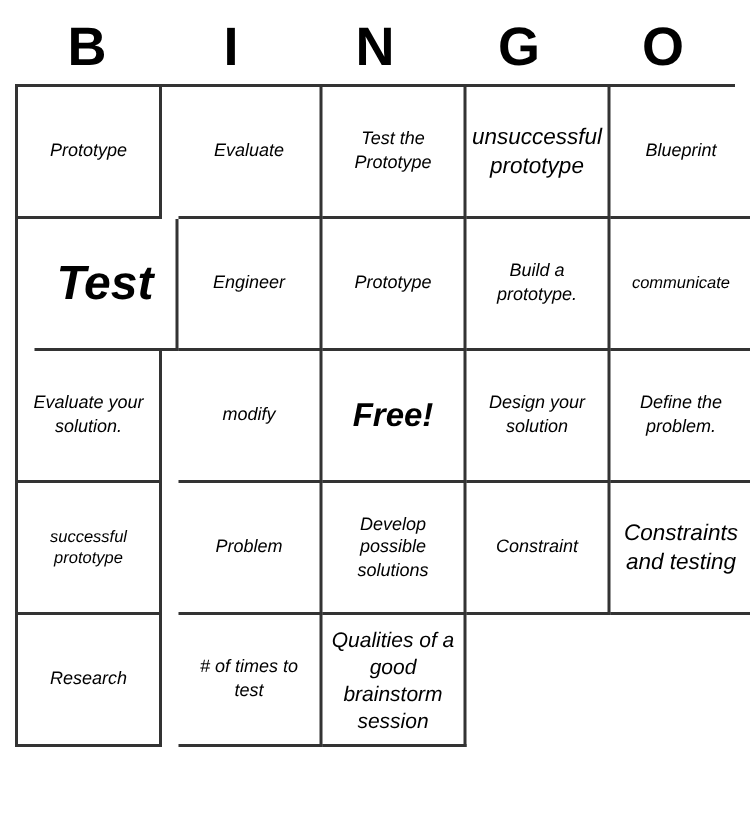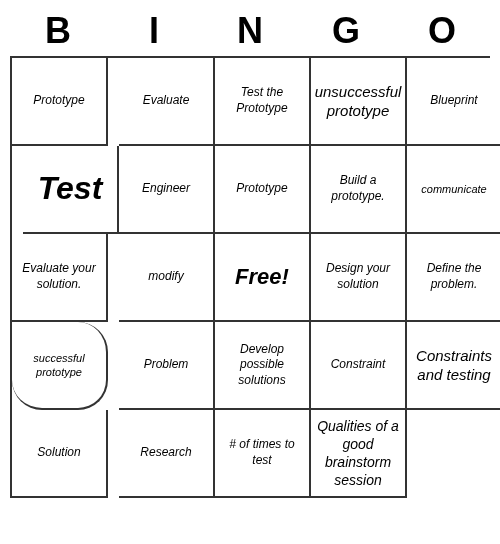--- a/index.html
+++ b/index.html
@@ -82,23 +82,22 @@
       <div class="bingo-cell large-text" style="font-size: 32px; font-weight: bold; margin-left: 11px;">Test</div>
       <div class="bingo-cell">Engineer</div>
       <div class="bingo-cell">Prototype</div>
       <div class="bingo-cell">Build a prototype.</div>
       <div class="bingo-cell" style="font-size: 11px;">communicate</div>
       <div class="bingo-cell">Evaluate your solution.</div>
       <div class="bingo-cell">modify</div>
       <div class="bingo-cell free">Free!</div>
       <div class="bingo-cell">Design your solution</div>
       <div class="bingo-cell">Define the problem.</div>
-      <div class="bingo-cell" style="font-size: 11px; border-radius: 30px;">successful prototype</div>
+      <div class="bingo-cell" style="font-size: 11px;">successful prototype</div>
       <div class="bingo-cell">Problem</div>
       <div class="bingo-cell">Develop possible solutions</div>
       <div class="bingo-cell">Constraint</div>
       <div class="bingo-cell" style="font-size: 15px;">Constraints and testing</div>
-      <div class="bingo-cell">Solution</div>
       <div class="bingo-cell">Research</div>
       <div class="bingo-cell"># of times to test</div>
       <div class="bingo-cell" style="font-size: 14px;">Qualities of a good brainstorm session</div>
     </div>
 </div>
 
 </body></html>

